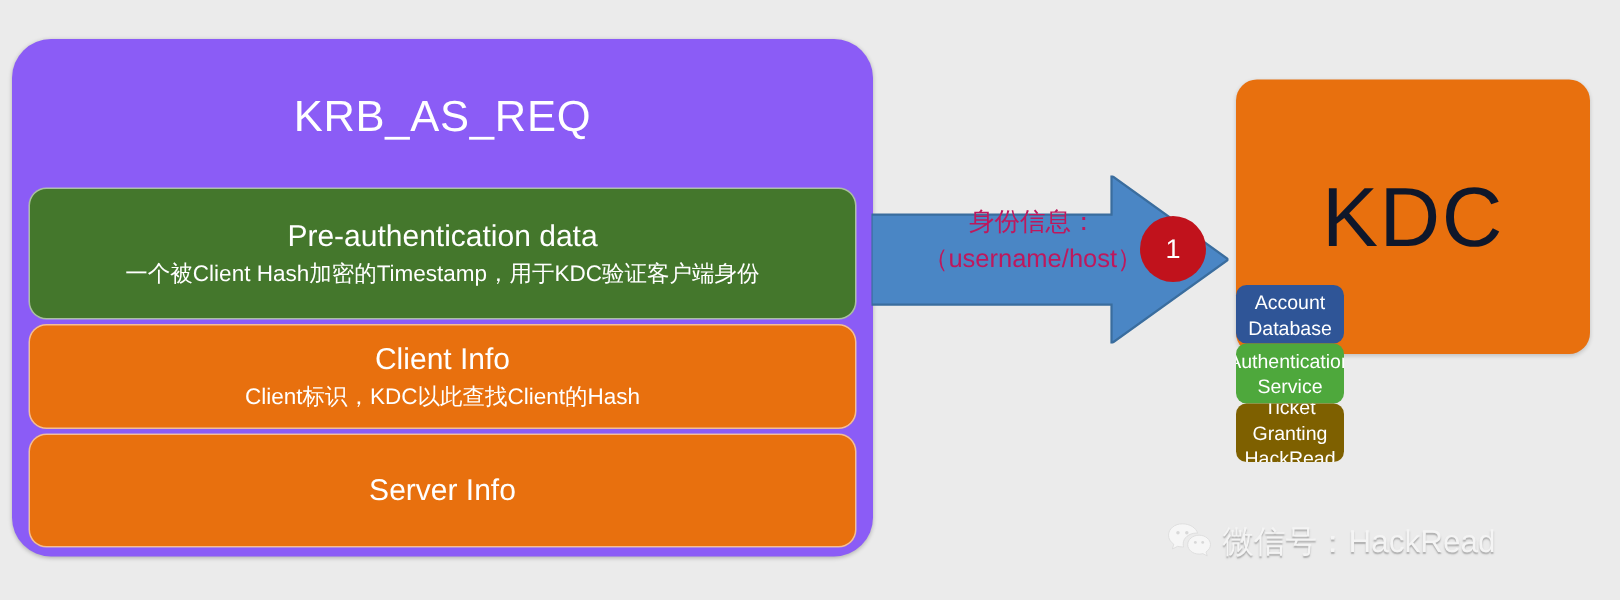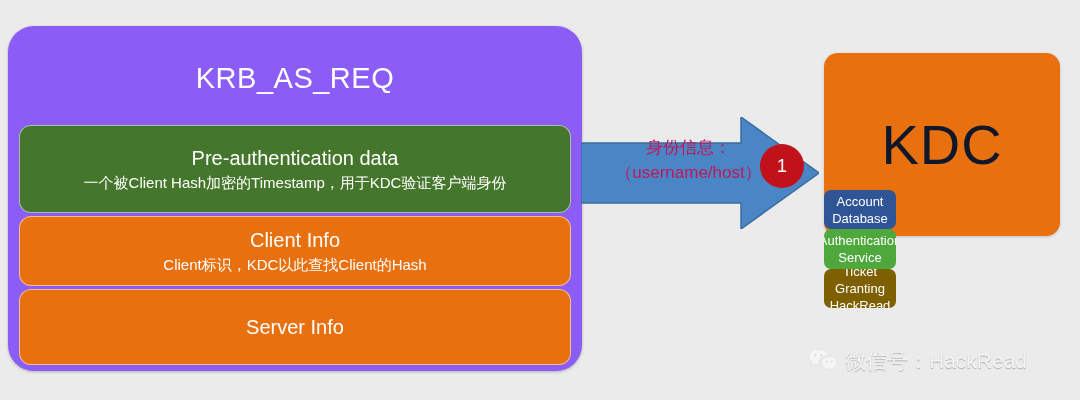--- a/index.html
+++ b/index.html
@@ -159,21 +159,21 @@
     font-size: 13px;
     line-height: 17px;
     padding: 0 4px;
     box-sizing: border-box;
     overflow: hidden;
   }
 
   
   #watermark {
     position: absolute;
-    left: 808px;
+    left: 778px;
     top: 347px;
     display: flex;
     align-items: center;
     gap: 7px;
     color: #f4f4f4;
     font-size: 21px;
     text-shadow: 0 1px 1px rgba(120,120,120,0.55);
     white-space: nowrap;
   }
   #wechat-icon { display: block; }

